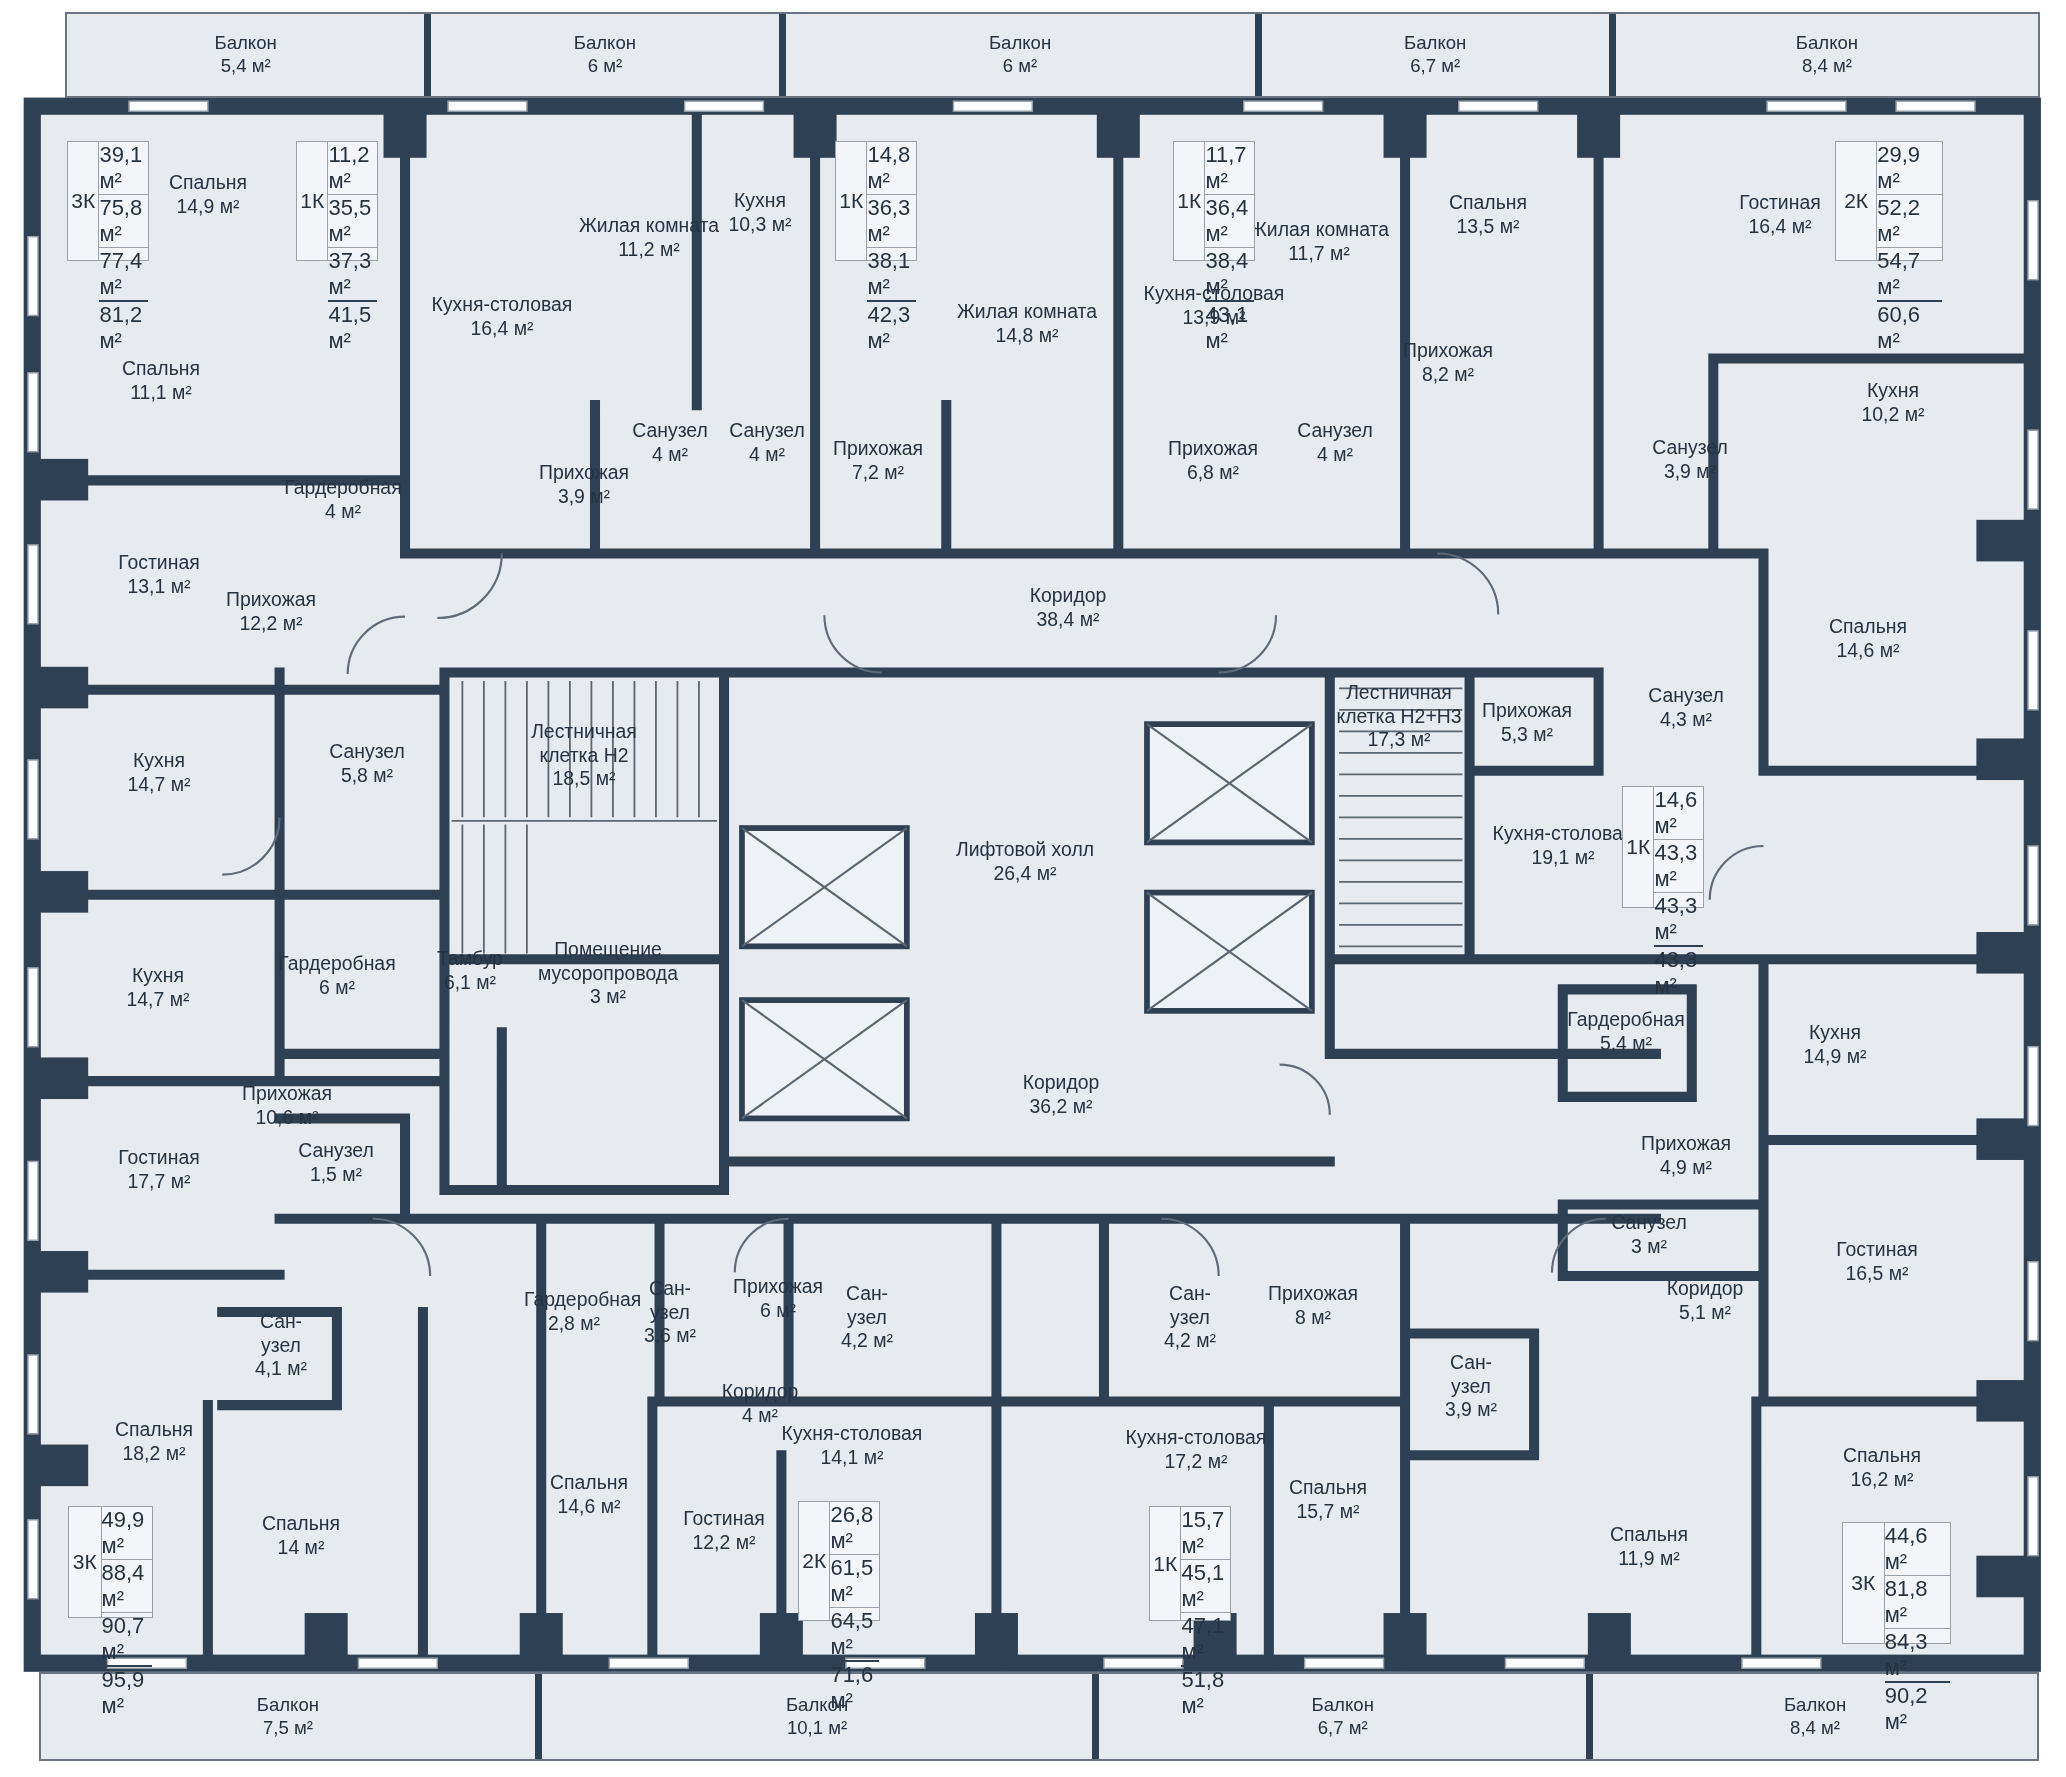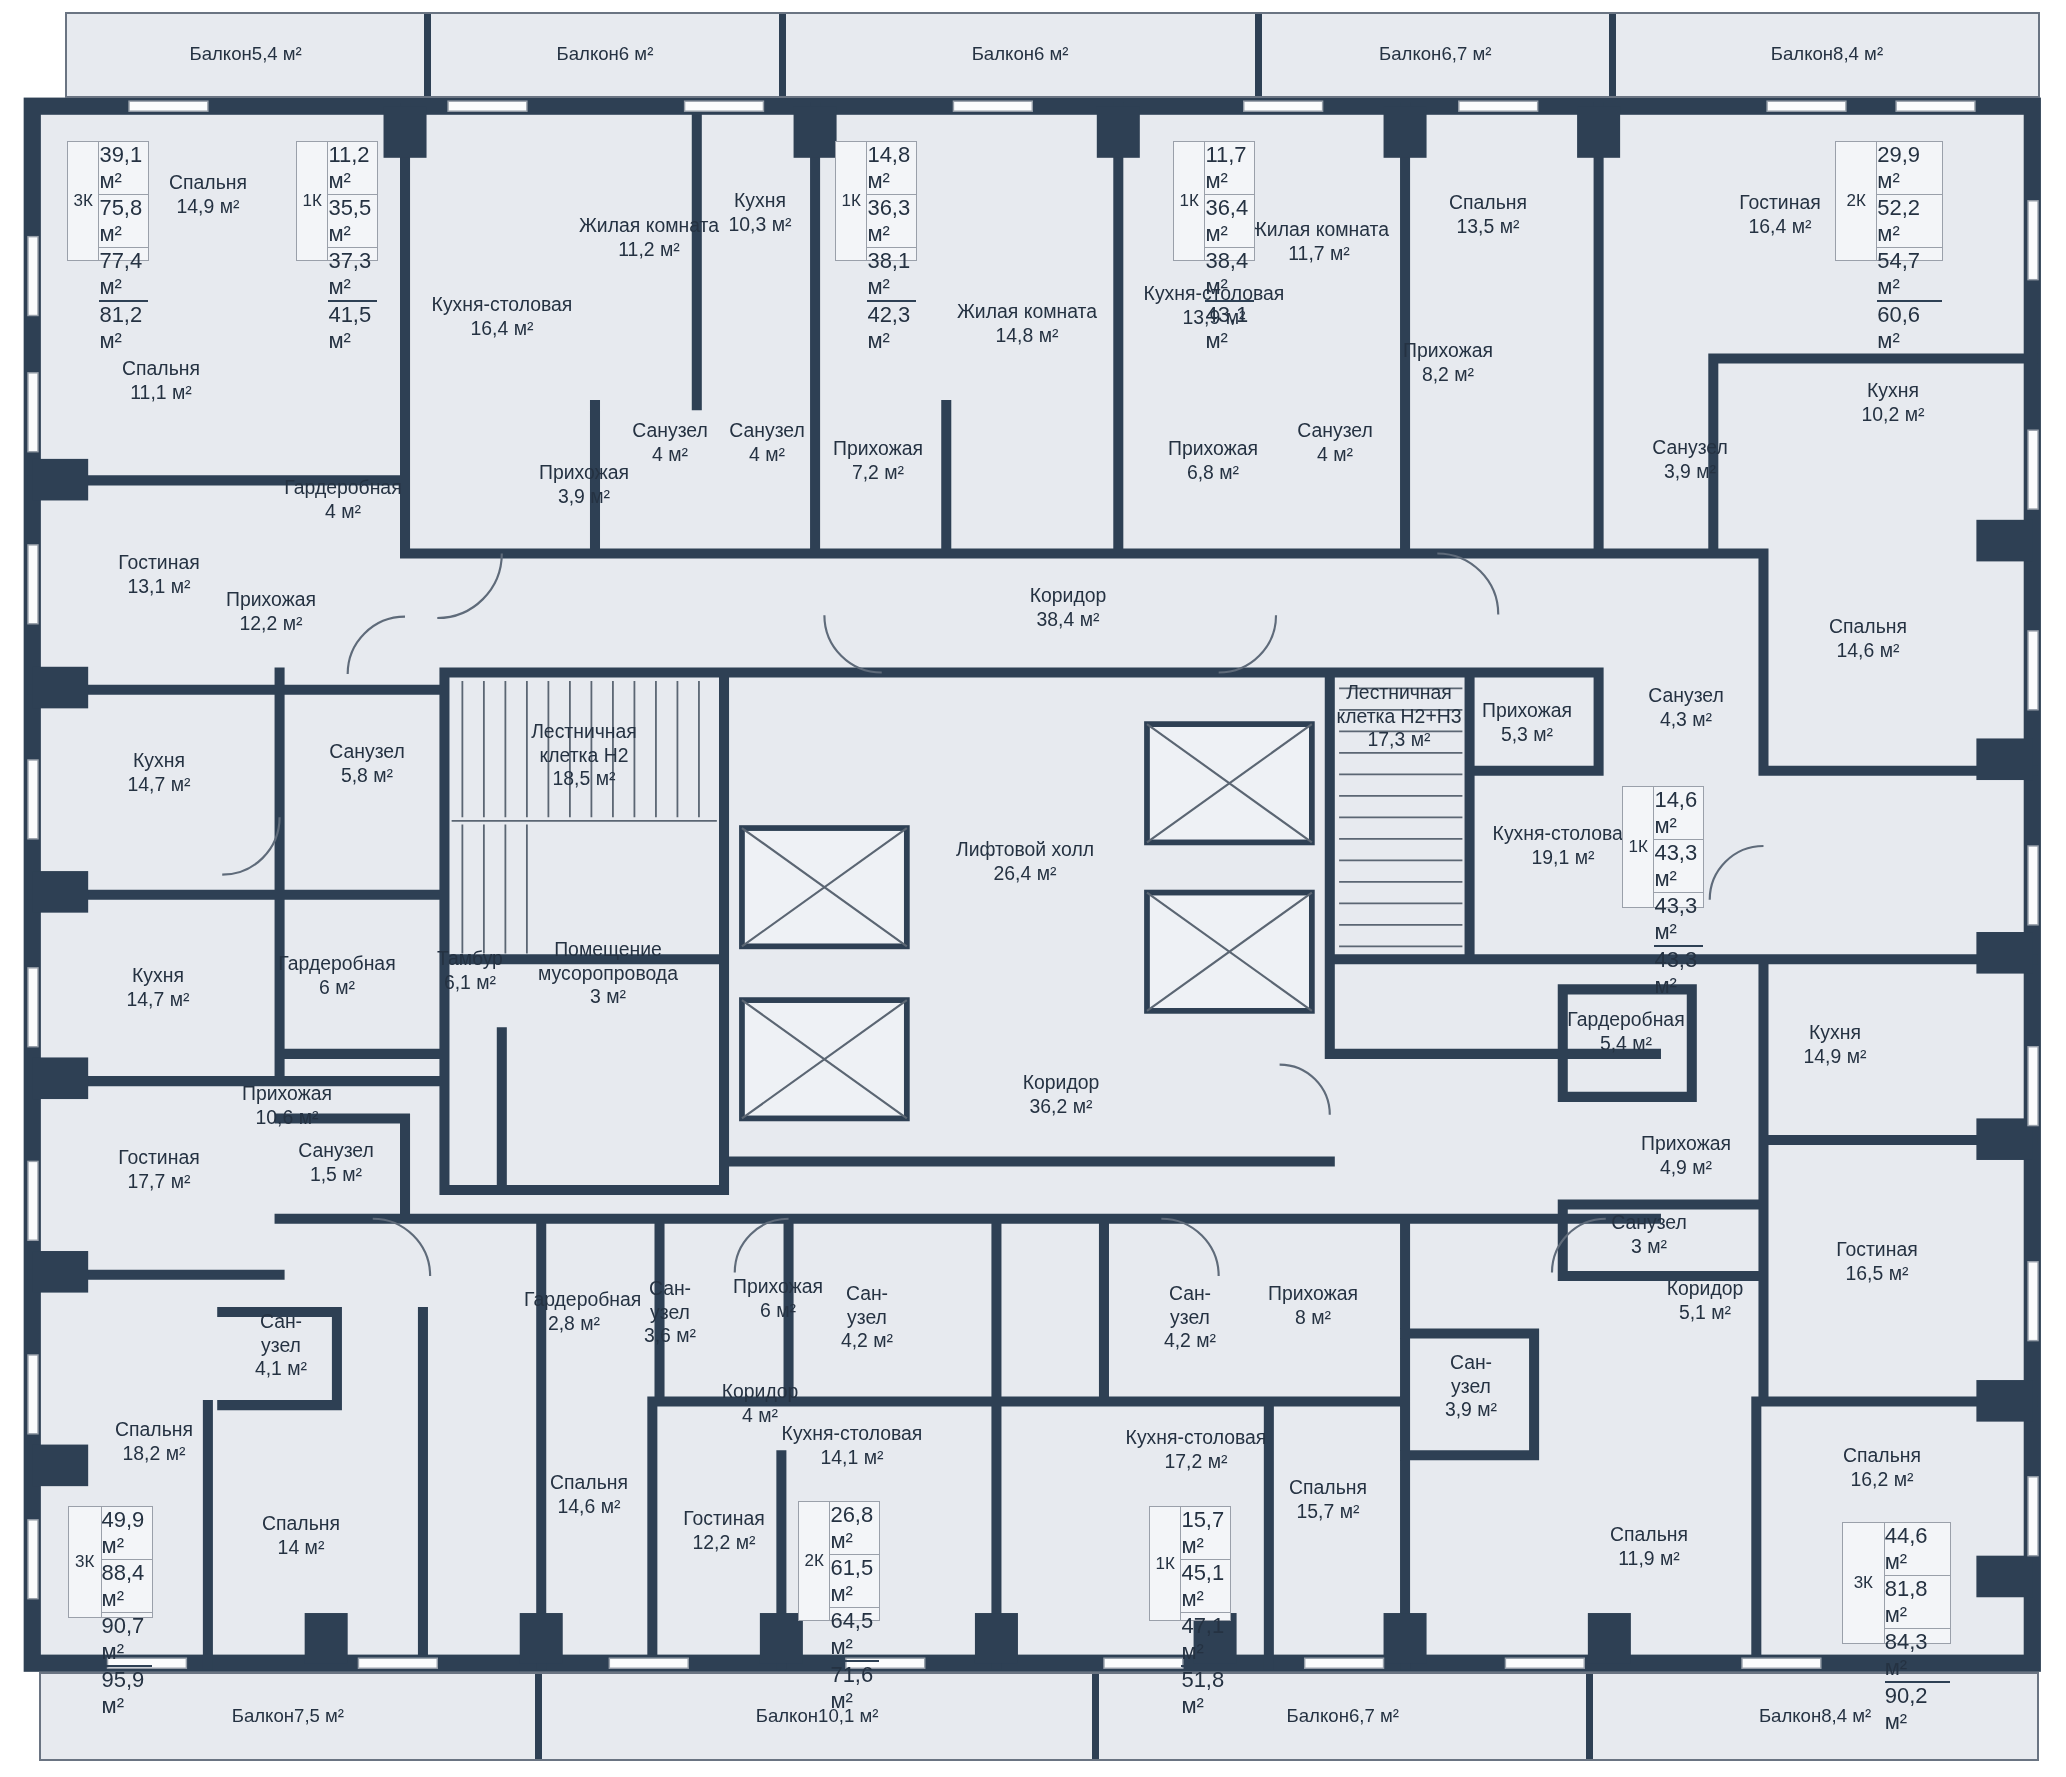--- a/index.html
+++ b/index.html
@@ -5,26 +5,26 @@
   html,body{margin:0;padding:0;background:#ffffff;}
   .plan{position:relative;width:2066px;height:1778px;background:#ffffff;
         font-family:"Liberation Sans",sans-serif;color:#253242;overflow:hidden;}
   .plan svg{position:absolute;left:0;top:0;}
   .labels{position:absolute;left:0;top:0;width:100%;height:100%;}
   .room-label{position:absolute;transform:translate(-50%,-50%);text-align:center;
               font-size:19.4px;line-height:1.22;max-width:172px;white-space:normal;}
   .room-label .nm{display:block;}
   .room-label .ar{display:block;}
   .balc-strip{position:absolute;display:flex;background:#e7eaef;border:2.2px solid #6a7482;box-sizing:border-box;}
-  .balc{position:relative;display:flex;flex-direction:row;align-items:center;justify-content:center;
+  .balc{position:relative;display:flex;flex-direction:column;align-items:center;justify-content:center;
         font-size:18.6px;line-height:1.2;text-align:center;box-sizing:border-box;}
   .balc + .balc{border-left:7.2px solid #2e4054;}
   .spec{position:absolute;display:flex;border:1.4px solid #9aa0aa;background:#f3f5f8;box-sizing:border-box;}
   .spec .t{flex:0 0 38%;display:flex;align-items:center;justify-content:center;
-           border-right:1.4px solid #9aa0aa;font-size:17px;}
+           border-right:1.4px solid #9aa0aa;font-size:21px;}
   .spec .vals{flex:1;display:flex;flex-direction:column;}
   .spec .vals div{flex:1;display:flex;align-items:center;justify-content:center;font-size:22px;}
   .spec .vals div + div{border-top:1.4px solid #9aa0aa;}
   .spec .vals div:last-child{border-top:2.2px solid #2e4054;}
 </style>
 </head>
 <body>
 
 <div class="plan">
 

